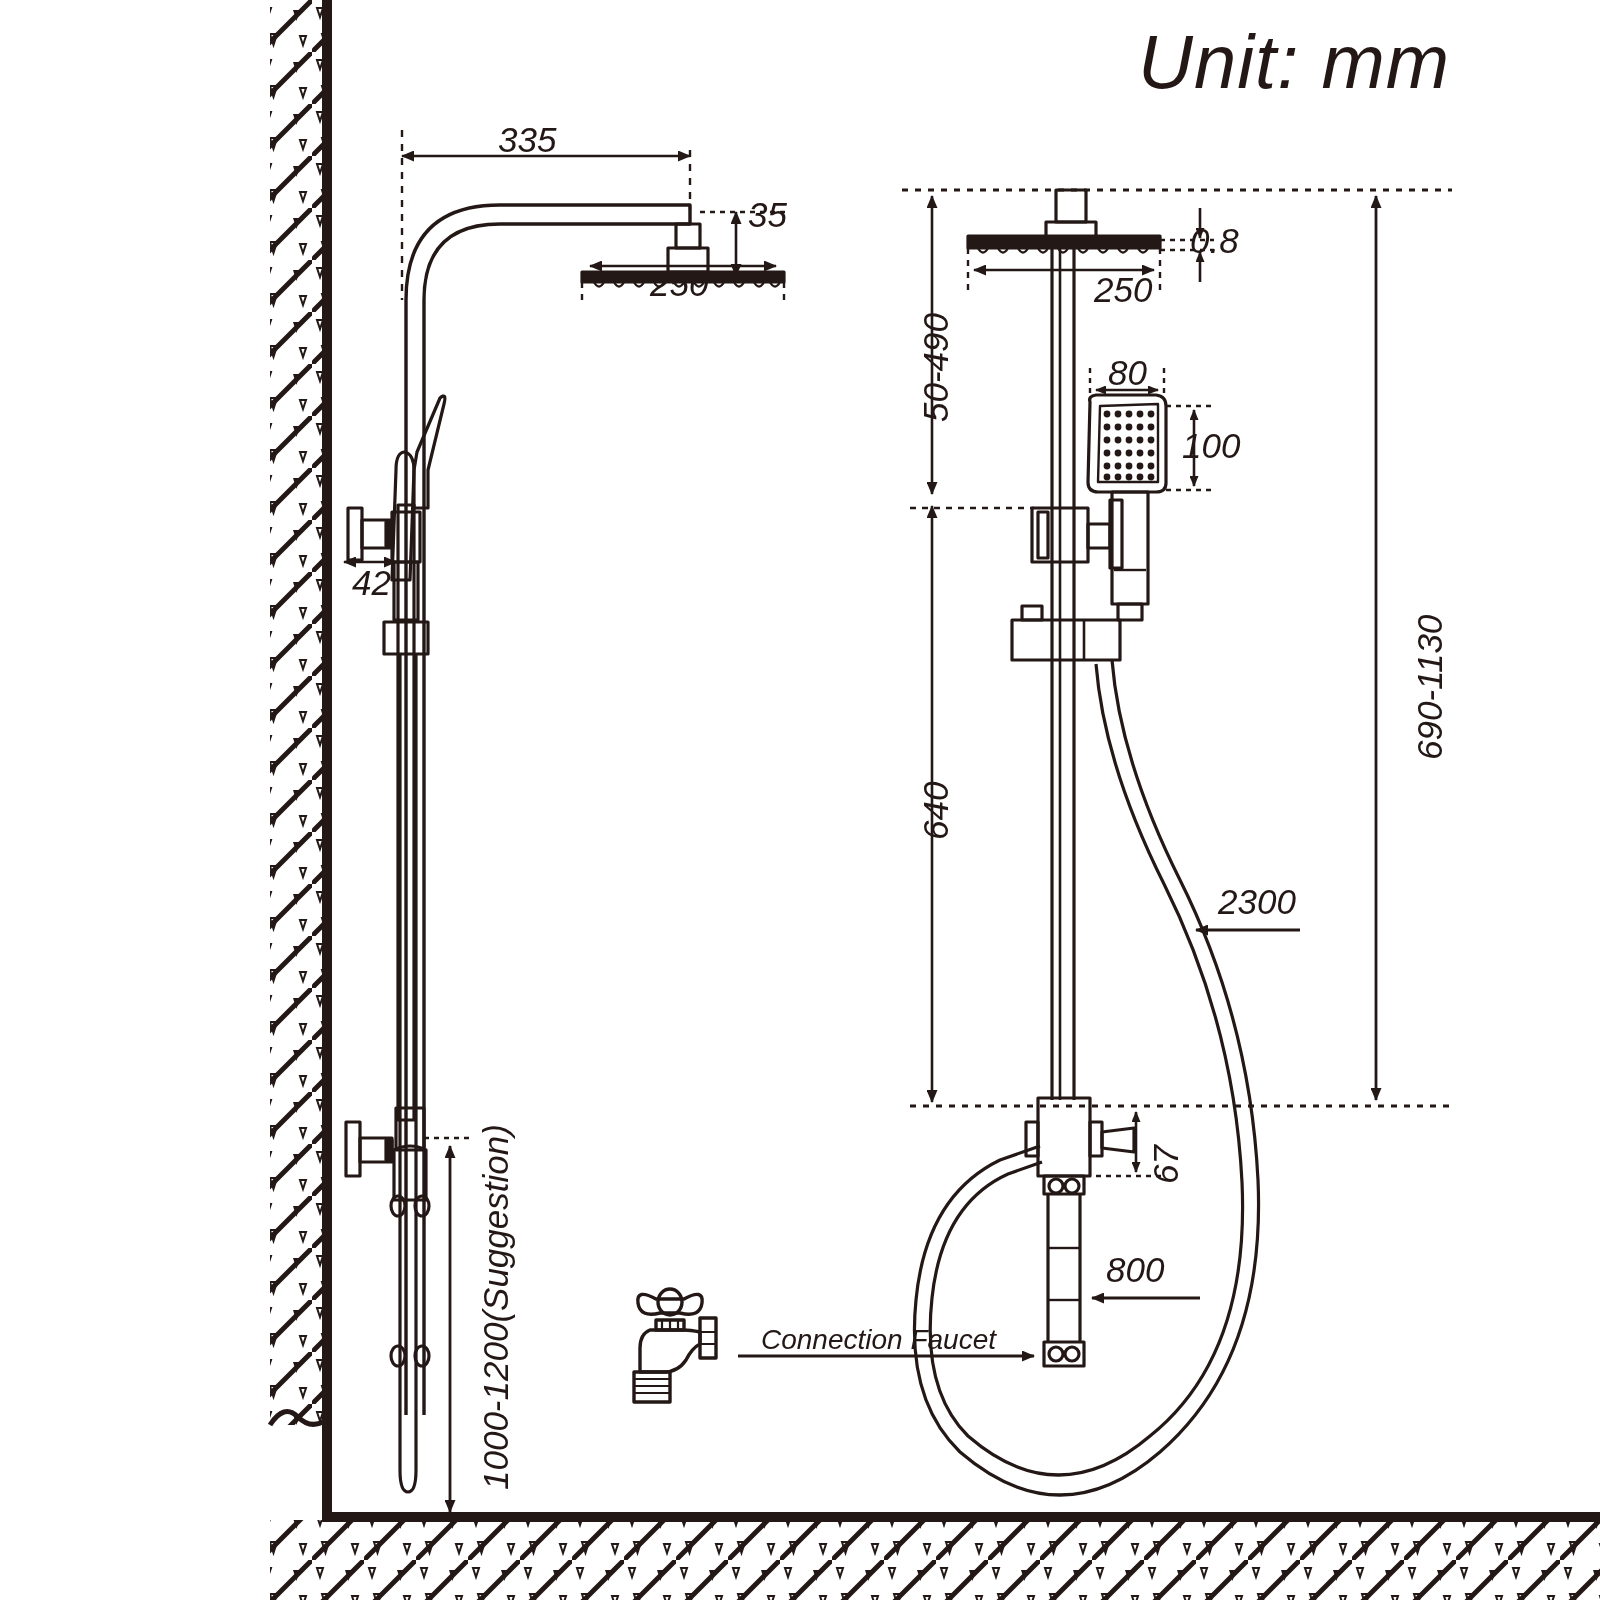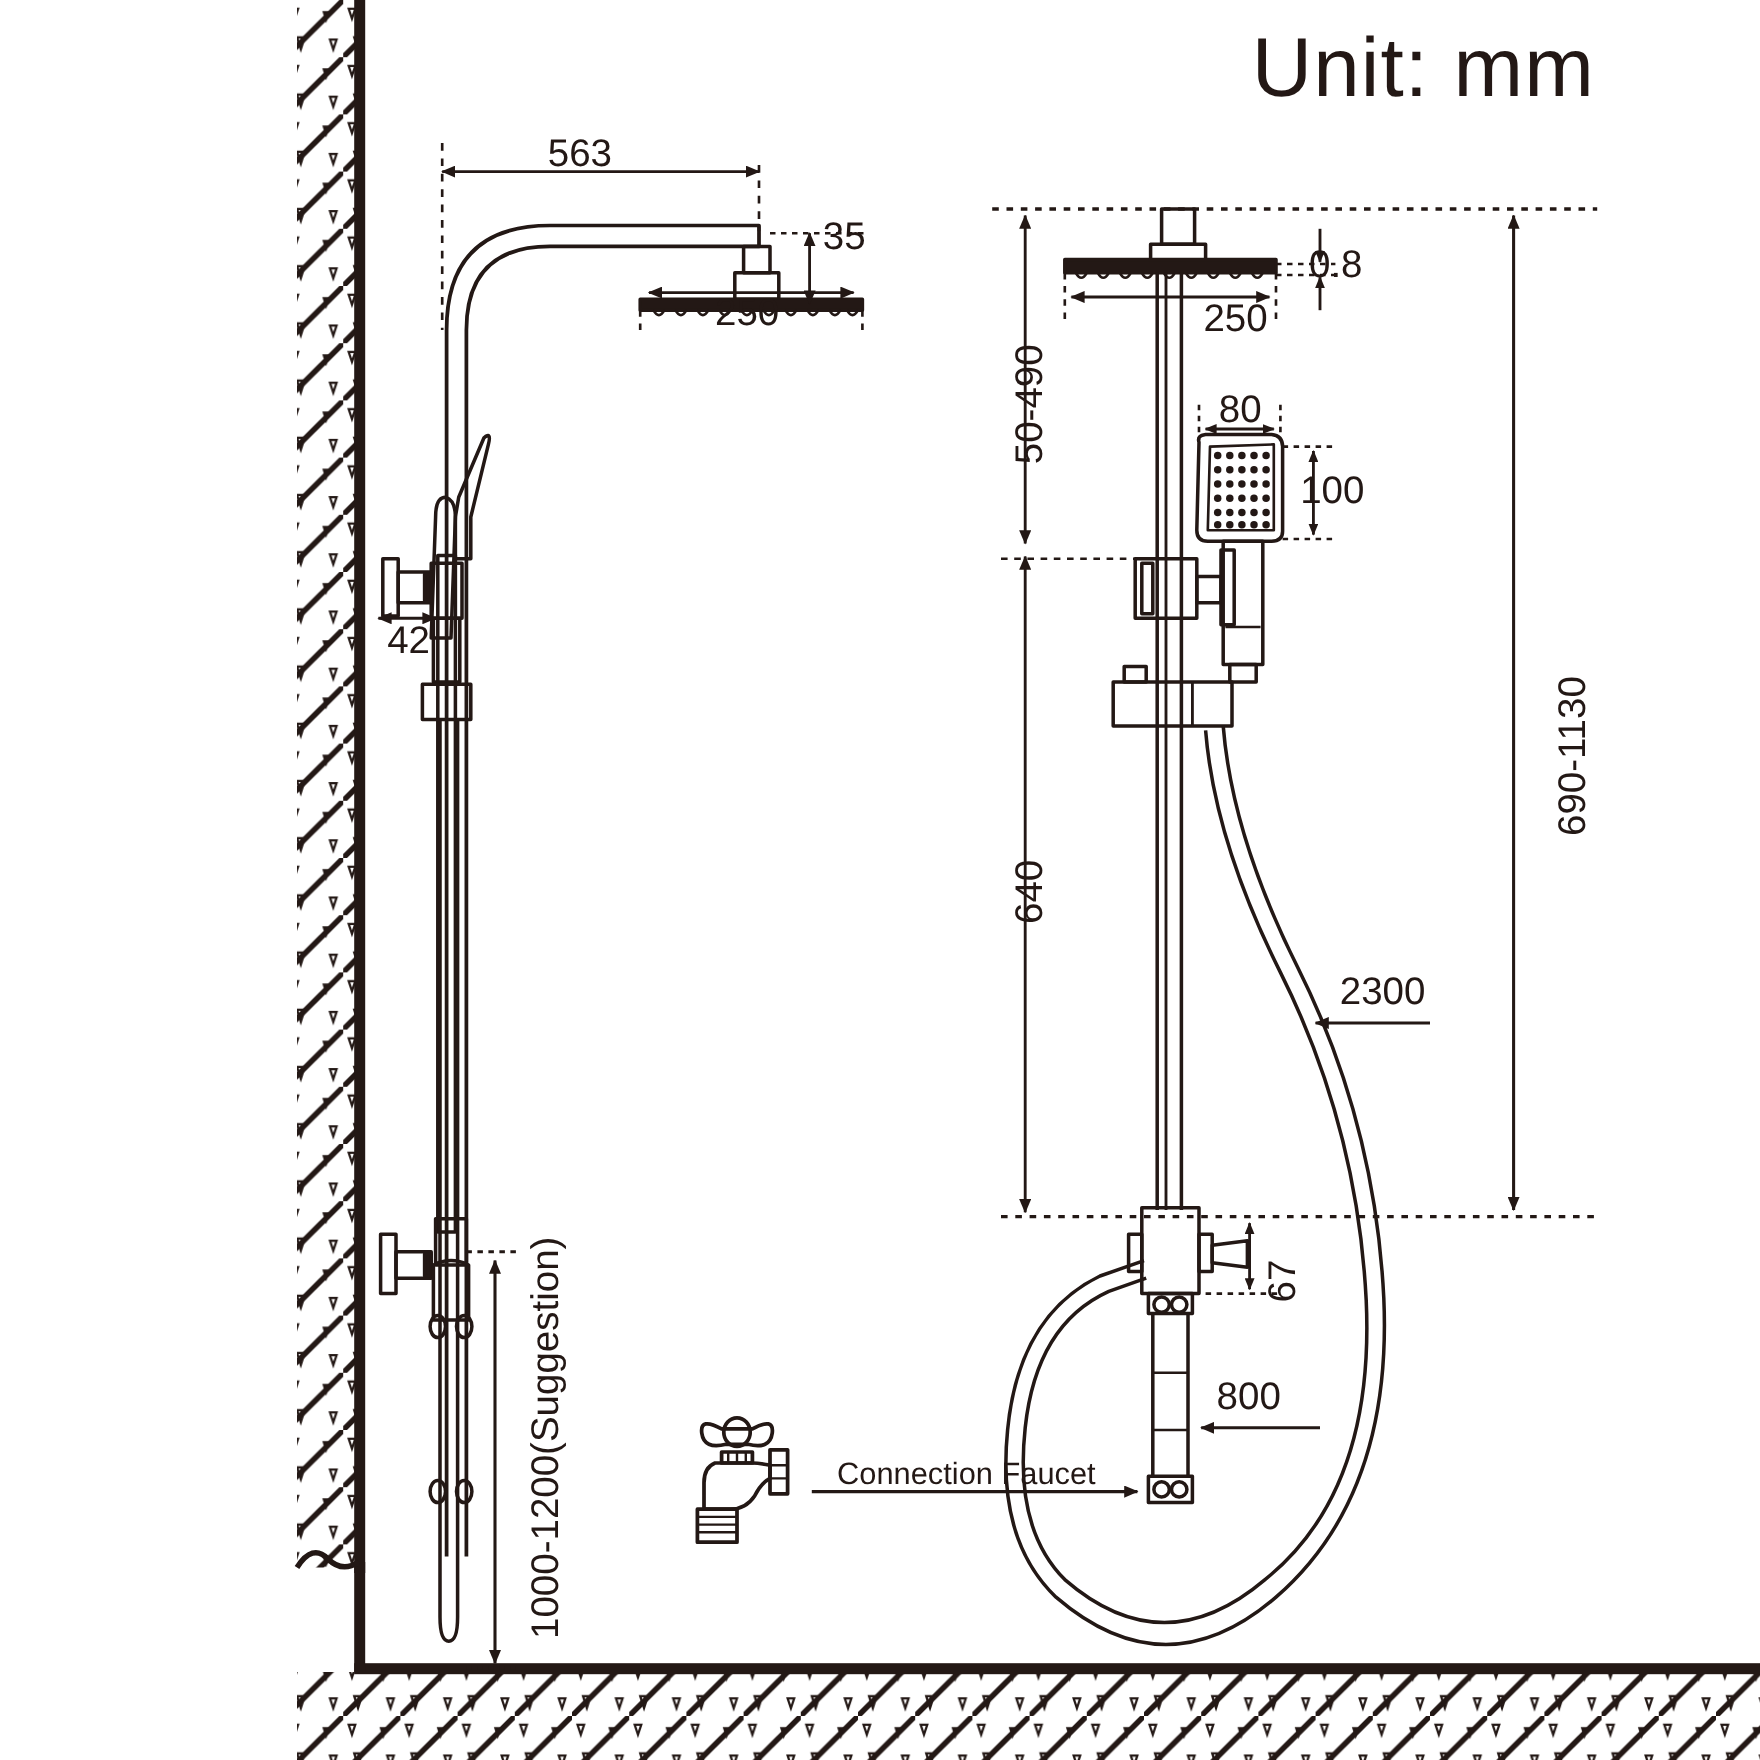--- a/index.html
+++ b/index.html
@@ -1,18 +1,18 @@
 <!DOCTYPE html>
 <html><head>
 <meta charset="utf-8">
 <style>
   html,body{margin:0;padding:0;background:#ffffff;}
   body{width:1600px;height:1600px;overflow:hidden;
        font-family:"Liberation Sans","DejaVu Sans",sans-serif;color:#231815;}
-  #stage{position:relative;width:1600px;height:1600px;background:#fff;}
+  #stage{position:relative;width:1600px;height:1600px;background:#fff;font-style:italic;}
   svg#drawing{position:absolute;left:0;top:0;width:1600px;height:1600px;display:block;}
   .lbl{position:absolute;font-family:"Liberation Sans","DejaVu Sans",sans-serif;
        color:#231815;white-space:nowrap;line-height:1;}
   .unit-title{font-size:76px;letter-spacing:1px;}
   .dim{font-size:35px;}
   .vert{transform-origin:0 0;}
   .note{font-size:28px;margin-left:17px;}
 </style>
 </head>
 <body>
@@ -303,21 +303,21 @@
     <path d="M 1300 930 L 1196 930" stroke-width="2.8" marker-end="url(#arrHead)"></path>
 
     <path d="M 1200 1298 L 1092 1298" stroke-width="2.8" marker-end="url(#arrHead)"></path>
 
     <path d="M 738 1356 L 1034 1356" stroke-width="2.8" marker-end="url(#arrHead)"></path>
   </g>
 </svg>
 
 <div class="lbl unit-title" style="left:1138px;top:24px;">Unit: mm</div>
 
-<div class="lbl dim" style="left:498px;top:122px;">563</div>
+<div class="lbl dim" style="left:498px;top:122px;">335</div>
 
 <div class="lbl dim" style="left:748px;top:197px;">35</div>
 
 <div class="lbl dim" style="left:650px;top:266px;">250</div>
 
 <div class="lbl dim" style="left:352px;top:565px;">42</div>
 
 <div class="lbl dim vert" style="left:478px;top:1490px;transform:rotate(-90deg);">1000-1200(Suggestion)</div>
 
 <div class="lbl dim" style="left:1190px;top:223px;">0.8</div>

